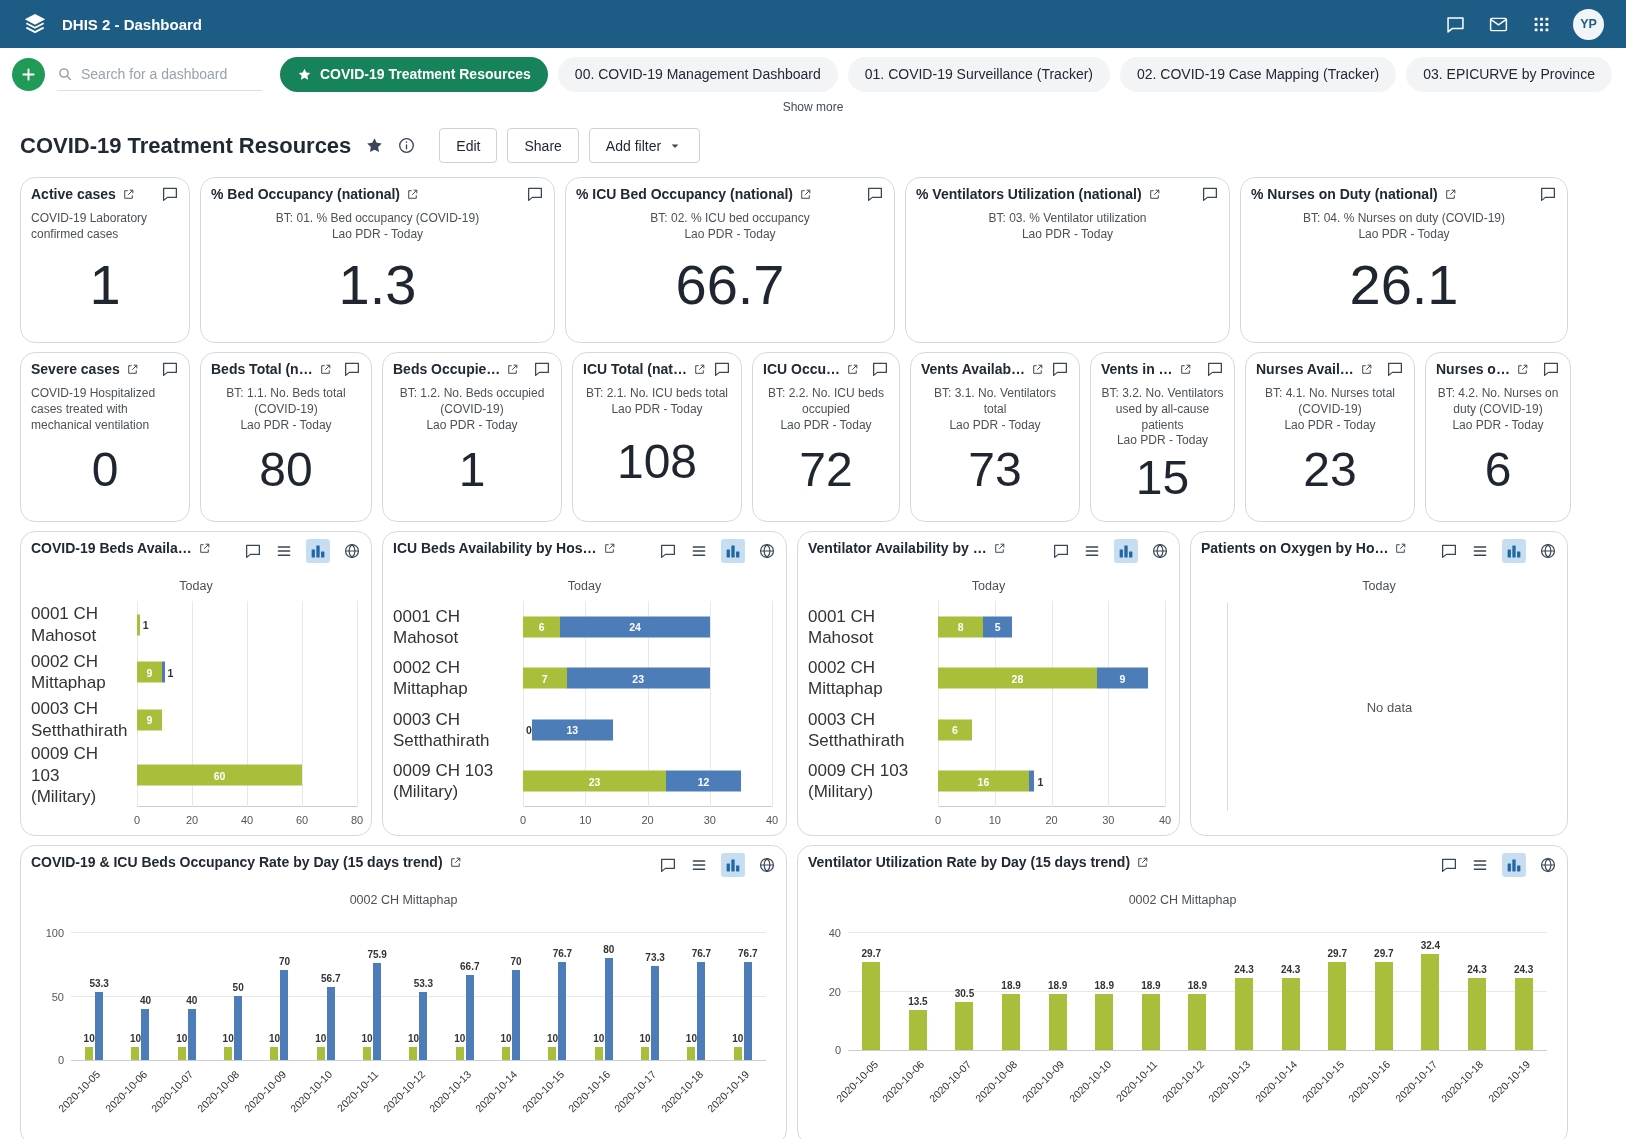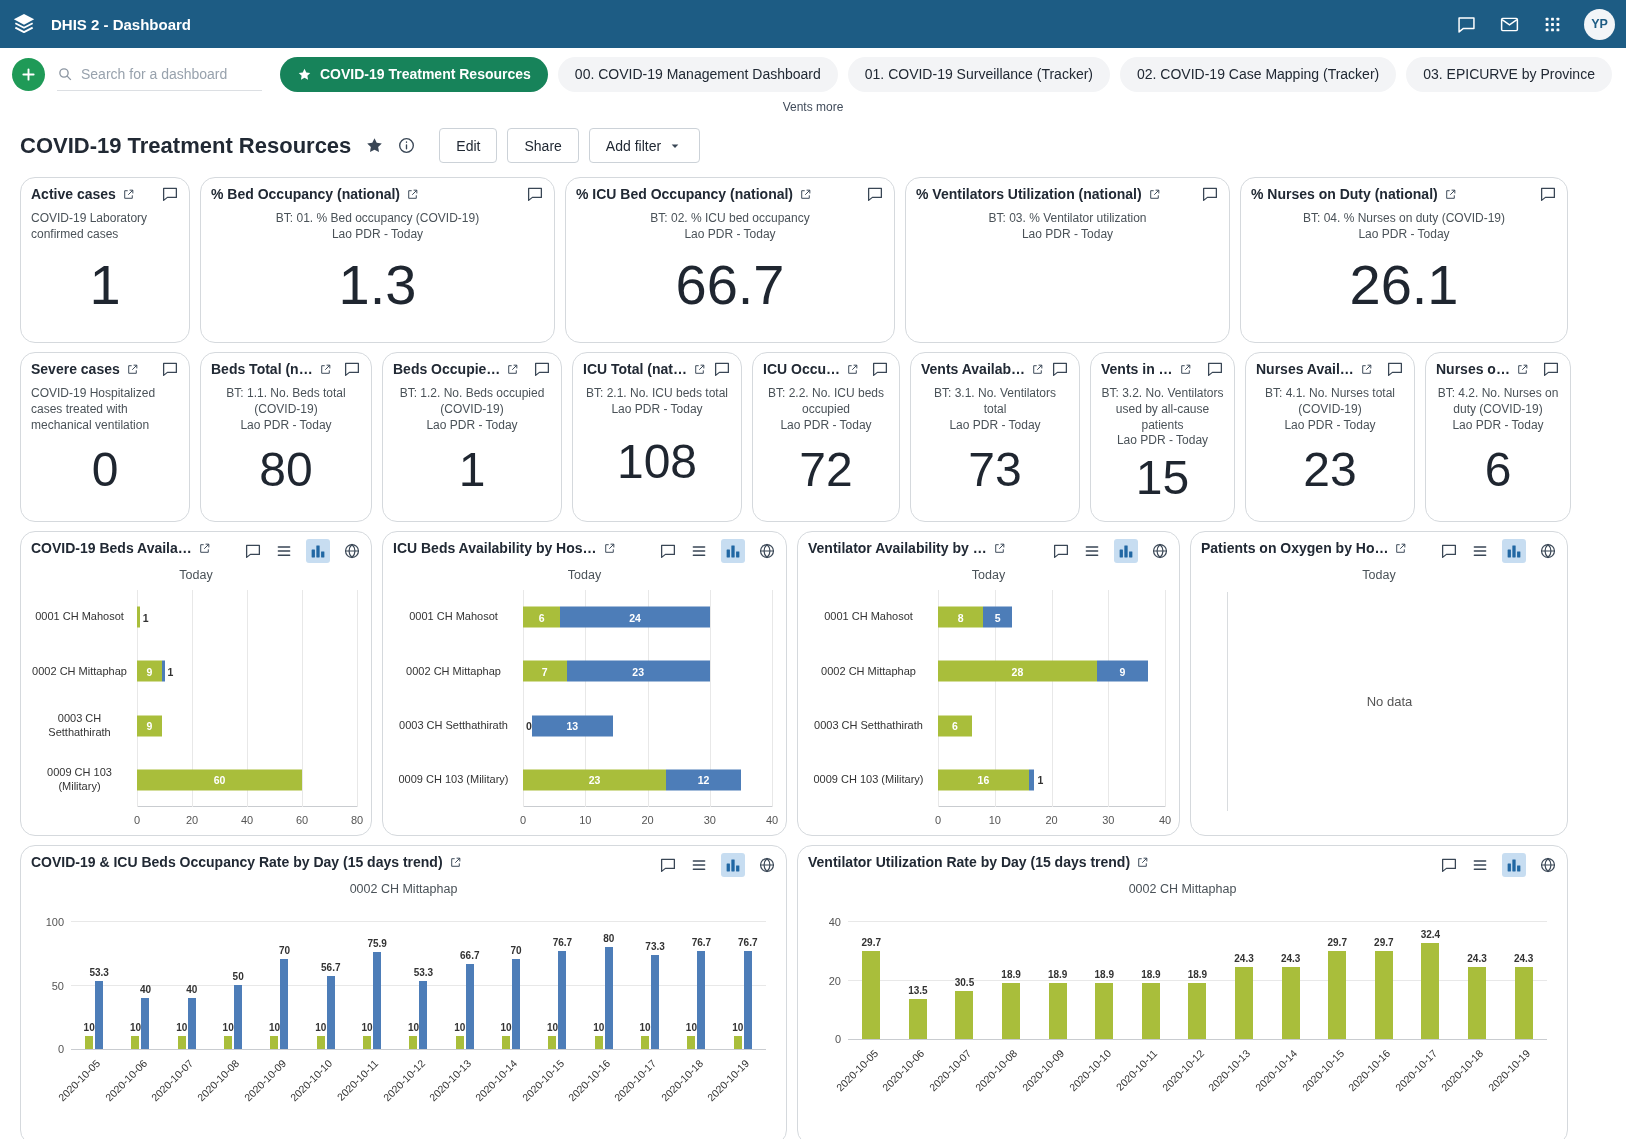--- a/index.html
+++ b/index.html
@@ -1,21 +1,21 @@
 <!DOCTYPE html>
 <html><head>
 <meta charset="utf-8">
 <style>
 *{box-sizing:border-box;margin:0;padding:0}
 html,body{width:1626px;height:1139px;overflow:hidden;background:#fff;color:#212934;font-family:"Liberation Sans",sans-serif}
 svg{display:block;width:100%;height:100%}
 .icobox{display:inline-flex;flex:0 0 auto}
 
 
-.topbar{height:48px;background:#1d5c84;display:flex;align-items:center;padding:0 11px}
+.topbar{height:48px;background:#1d5c84;display:flex;align-items:center;padding:0 22px}
 .logo{width:26px;height:26px;margin-right:14px;cursor:pointer}
 .app-title{color:#fff;font-size:15px;font-weight:700;white-space:nowrap}
 .flex1{flex:1}
 .top-ico{width:21px;height:21px;color:#fff;margin-left:22px;cursor:pointer}
 .avatar{width:31px;height:31px;border-radius:50%;background:#f2f5f8;color:#1d5c84;display:flex;align-items:center;justify-content:center;font-size:12.5px;font-weight:700;margin-left:21px;cursor:pointer}
 
 
 .dashbar{height:52px;display:flex;align-items:center;padding:13px 12px;gap:12px}
 .addbtn{width:33px;height:33px;border-radius:50%;background:#1f9a57;border:none;cursor:pointer;display:flex;align-items:center;justify-content:center;flex:0 0 auto}
 .addbtn .inner{width:19px;height:19px}
@@ -47,29 +47,29 @@
 .card-head{display:flex;align-items:flex-start;gap:6px;min-height:24px}
 .card-title{font-size:14px;font-weight:700;line-height:1.3;white-space:nowrap;overflow:hidden;text-overflow:ellipsis}
 .oin{width:13px;height:13px;color:#394655;margin-top:3px;cursor:pointer}
 .head-icons{margin-left:auto;display:flex;align-items:center;gap:13px}
 .h-ico{width:18px;height:18px;color:#394655;cursor:pointer}
 .h-ico.sel{width:24px;height:24px;background:#c7ddf1;color:#2167a3;border-radius:3px;padding:3px}
 .sub{font-size:12px;color:#4a5258;line-height:1.32;margin-top:2px}
 .sub.center{text-align:center}
 .bigval{flex:1;display:flex;align-items:center;justify-content:center;font-size:56px;color:#1f2630;padding-bottom:8px}
 .row-stats2 .bigval{font-size:48px}
-.chart-sub{text-align:center;font-size:12.5px;color:#4a5258;margin-top:5px}
+.chart-sub{text-align:center;font-size:12.5px;color:#4a5258;margin-top:16px}
 
 
 .hwrap{position:relative;flex:1;margin-top:2px}
 .hgrid{position:absolute;top:6px;bottom:20px;right:4px;border-bottom:1px solid #c9ccd0}
 .gridv{position:absolute;top:0;bottom:-1px;width:1px;background:#e8e8e8}
 .hrows{position:absolute;top:6px;bottom:20px;left:0;right:4px;display:flex;flex-direction:column}
 .hrow{flex:1;display:flex;align-items:center}
-.hlabel{font-size:11px;color:#333;text-align:center;padding-right:9px;line-height:1.25;flex:0 0 auto}
+.hlabel{font-size:17px;color:#333;text-align:left;padding-right:9px;line-height:1.25;flex:0 0 auto}
 .hplot{flex:1;height:100%;position:relative}
 .hbars{position:absolute;left:0;right:0;top:50%;transform:translateY(-50%);height:21px;display:flex;align-items:center}
 .seg{height:100%;position:relative;flex:0 0 auto}
 .blab{position:absolute;top:50%;left:50%;transform:translate(-50%,-50%);font-size:10.5px;font-weight:700;color:#fff}
 .blab-out{font-size:10.5px;font-weight:700;color:#333;margin-left:3px;flex:0 0 auto}
 .haxis{position:absolute;bottom:0;height:16px;right:4px}
 .htick{position:absolute;top:3px;transform:translateX(-50%);font-size:11px;color:#555}
 .nodata{flex:1;margin:10px 6px 16px 26px;border-left:1px solid #d9dcdf;display:flex;align-items:center;justify-content:center;font-size:13px;color:#555}
 
 
@@ -157,21 +157,21 @@
         <span>01. COVID-19 Surveillance (Tracker)</span>
       </div>
       <div class="chip">
         <span>02. COVID-19 Case Mapping (Tracker)</span>
       </div>
       <div class="chip">
         <span>03. EPICURVE by Province</span>
       </div>
     </div>
 </nav>
-<div class="showmore">Vents more</div>
+<div class="showmore">Show more</div>
 
 <main>
   <div class="title-row">
     <h1>COVID-19 Treatment Resources</h1>
     <span class="t-ico icobox">
       <svg viewBox="0 0 24 24" fill="currentColor">
           <path d="m12 2.8 2.8 5.8 6.4.9-4.6 4.4 1.1 6.3L12 17.3l-5.7 2.9 1.1-6.3L2.8 9.5l6.4-.9z"></path>
         </svg>
     </span>
     <span class="t-ico icobox">

